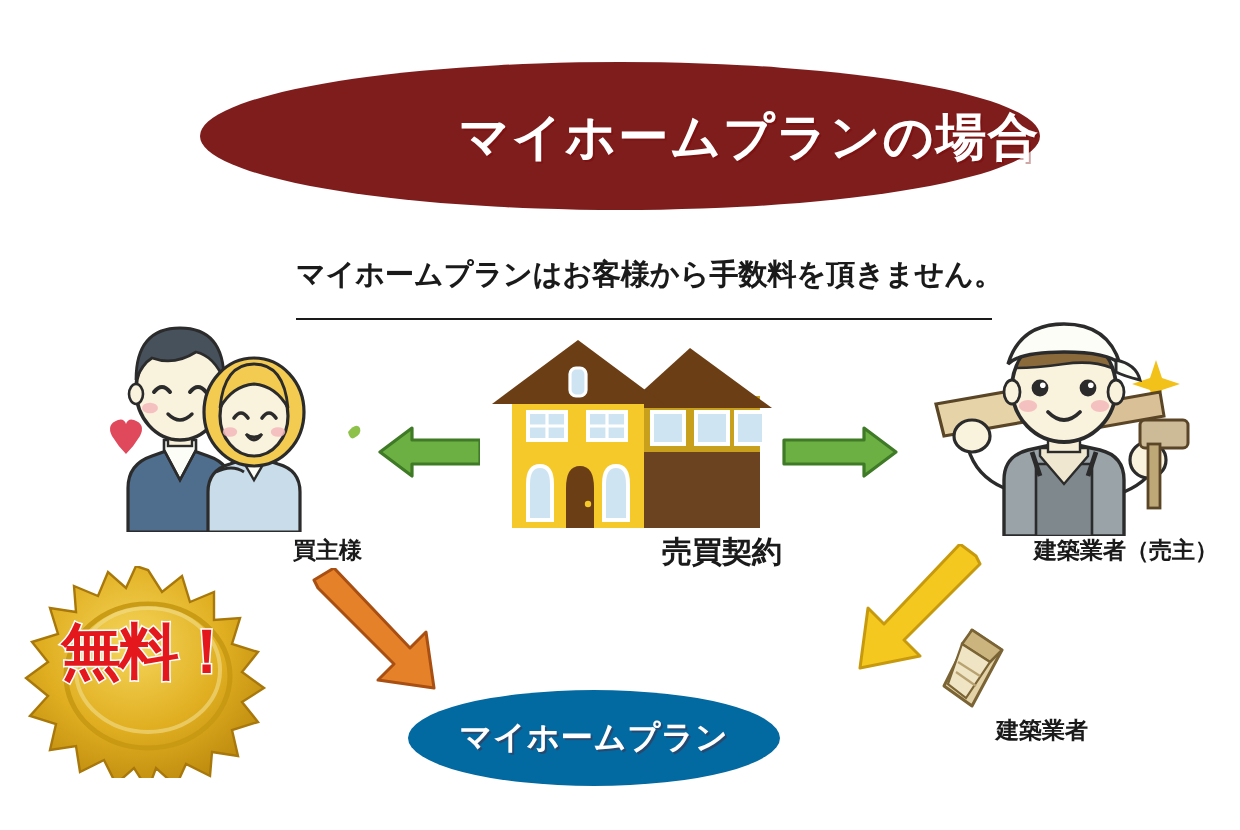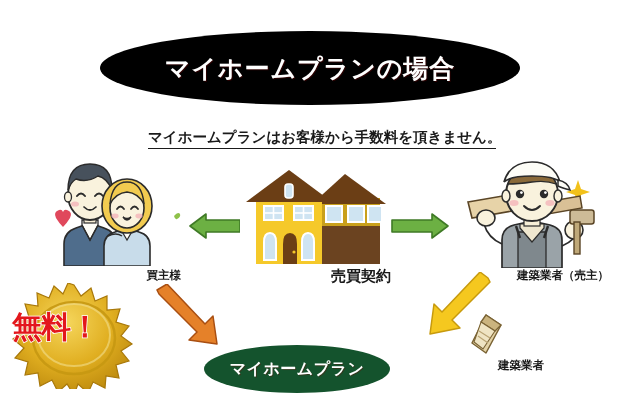--- a/index.html
+++ b/index.html
@@ -19,24 +19,24 @@
   }
 
   
   .title-ellipse {
     position: absolute;
     left: 100px;
     top: 31px;
     width: 420px;
     height: 74px;
     border-radius: 50%;
-    background: #000000;
+    background: #7f1d1d;
     display: flex;
     align-items: center;
-    justify-content: center;
+    justify-content: flex-end;
   }
   .title-text {
     color: #ffffff;
     font-size: 25px;
     font-weight: bold;
     letter-spacing: 1px;
     text-shadow: 1px 1px 0 rgba(120,0,0,0.35);
     white-space: nowrap;
   }
 
@@ -44,21 +44,21 @@
   .subtitle {
     position: absolute;
     left: 148px;
     top: 128px;
     width: 348px;
     text-align: center;
     font-size: 14.5px;
     font-weight: bold;
     color: #1a1a1a;
     border-bottom: 1.5px solid #1a1a1a;
-    padding-bottom: 1px;
+    padding-bottom: 12px;
     white-space: nowrap;
   }
 
   
   .caption {
     position: absolute;
     text-align: right;
     font-size: 11.5px;
     font-weight: bold;
     color: #1a1a1a;
@@ -146,40 +146,40 @@
     left: 12px;
     top: 283px;
     width: 124px;
     height: 106px;
   }
   .free-text {
     position: absolute;
     left: 12px;
     top: 312px;
     width: 124px;
-    text-align: left;
+    text-align: center;
     font-size: 30px;
     font-weight: bold;
     color: #e3171c;
     letter-spacing: -1px;
     -webkit-text-stroke: 1.5px #ffffff;
     paint-order: stroke fill;
     white-space: nowrap;
     line-height: 1;
   }
 
   
   .plan-ellipse {
     position: absolute;
     left: 204px;
     top: 345px;
     width: 186px;
     height: 48px;
     border-radius: 50%;
-    background: #14532d;
+    background: #0369a1;
     display: flex;
     align-items: center;
     justify-content: center;
   }
   .plan-text {
     color: #ffffff;
     font-size: 16px;
     font-weight: bold;
     letter-spacing: 0.5px;
     text-shadow: 1px 1px 0 rgba(120,0,0,0.3);

